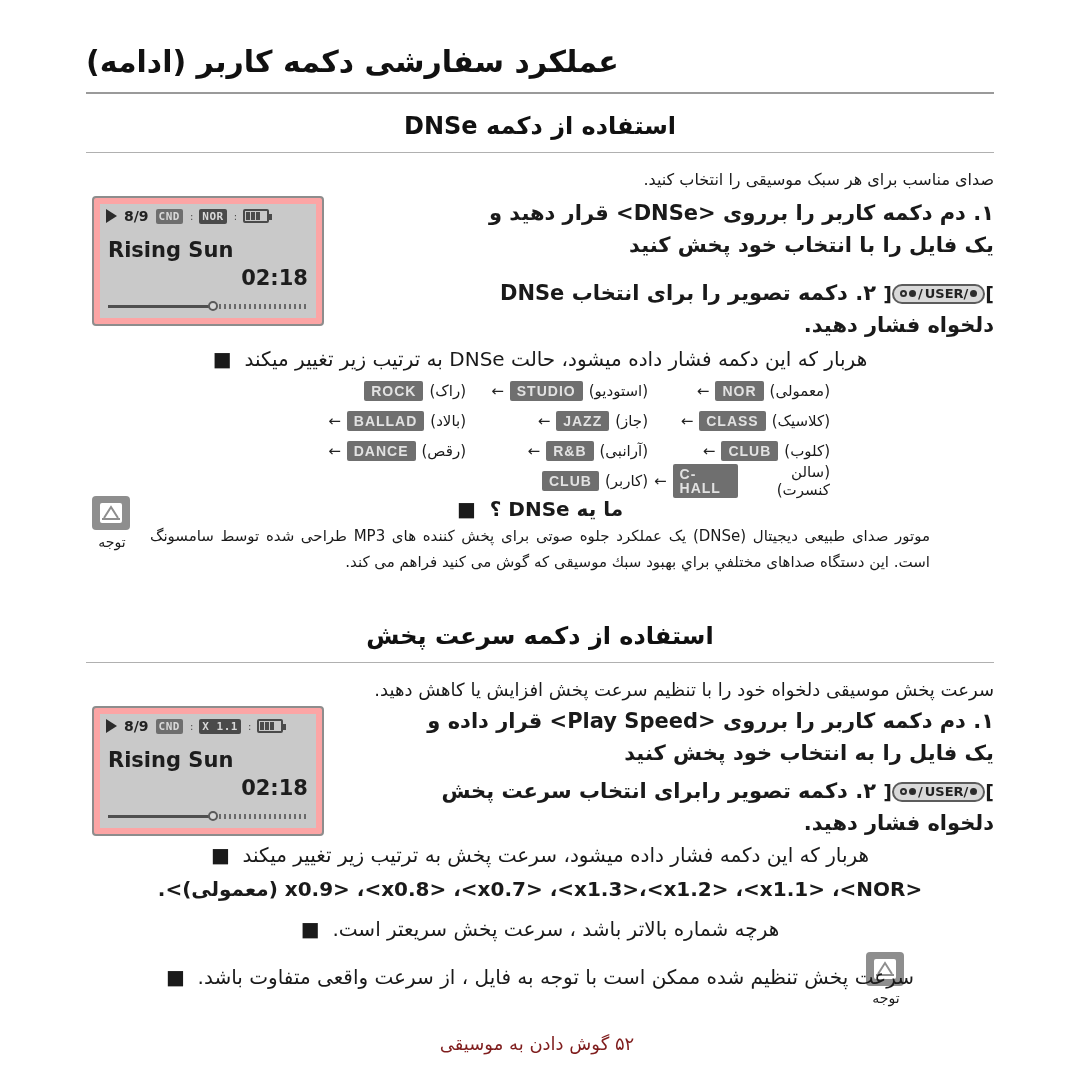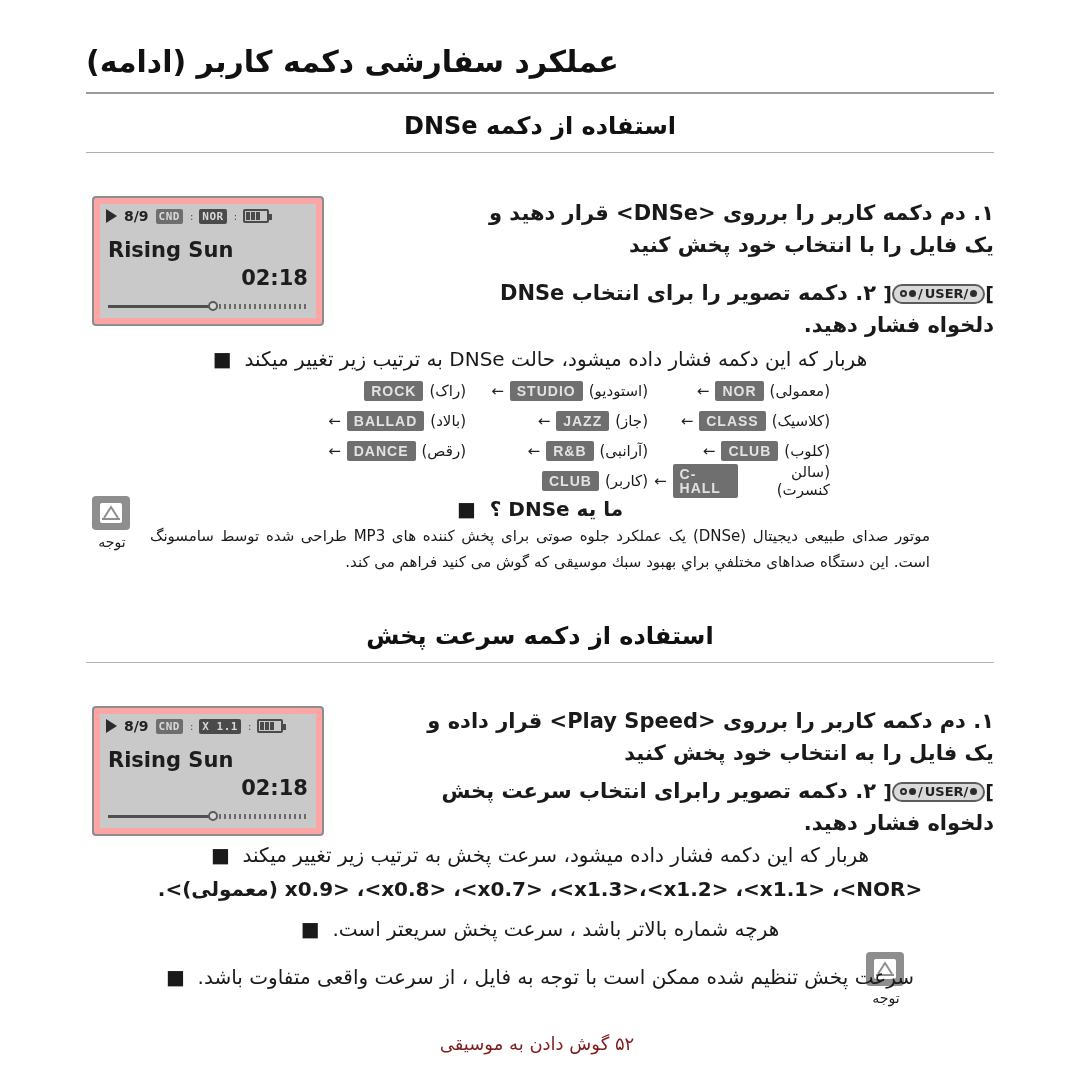--- a/index.html
+++ b/index.html
@@ -298,20 +298,21 @@
 <body>
 
 <div class="page">
 
   <div class="doc-title">عملکرد سفارشی دکمه کاربر (ادامه)</div>
   <div class="title-rule"></div>
 
   <div class="section-head" style="top:112px; left:86px; right:86px;">استفاده از دکمه DNSe</div>
   <div class="section-rule" style="top:152px; left:86px; right:86px;"></div>
 
+  <div class="txt t-lead" style="top:168px; right:86px; left:86px;">صدای مناسب برای هر سبک موسیقی را انتخاب کنید.</div>
 
   <div class="device" style="top:196px; left:92px;">
     <div class="device-inner">
       <div class="dev-topbar">
         <span class="dev-play"></span>
         <span class="dev-count">8/9</span>
         <span class="lcd-chip">CND</span>
         <span class="dots">:</span>
         <span class="lcd-chip dark">NOR</span>
         <span class="dots">:</span>
@@ -417,20 +418,21 @@
 
   <div class="txt t-bullet" style="top:494px; right:86px; left:86px; text-align:center; font-weight:bold;">
     <span>ما یه DNSe ؟</span> &nbsp;■
   </div>
 
   <div class="txt t-note" style="top:524px; right:150px; left:150px; text-align:justify;">موتور صدای طبیعی دیجیتال (DNSe) یک عملکرد جلوه صوتی برای پخش کننده های MP3 طراحی شده توسط سامسونگ است. این دستگاه صداهای مختلفي براي بهبود سبك موسیقی که گوش می کنید فراهم می کند.</div>
 
   <div class="section-head" style="top:622px; left:86px; right:86px;">استفاده از دکمه سرعت پخش</div>
   <div class="section-rule" style="top:662px; left:86px; right:86px;"></div>
 
+  <div class="txt t-lead" style="top:676px; right:86px; left:86px; font-size:18px;">سرعت پخش موسیقی دلخواه خود را با تنظیم سرعت پخش افزایش یا کاهش دهید.</div>
 
   <div class="device" style="top:706px; left:92px;">
     <div class="device-inner">
       <div class="dev-topbar">
         <span class="dev-play"></span>
         <span class="dev-count">8/9</span>
         <span class="lcd-chip">CND</span>
         <span class="dots">:</span>
         <span class="lcd-chip dark">X 1.1</span>
         <span class="dots">:</span>

